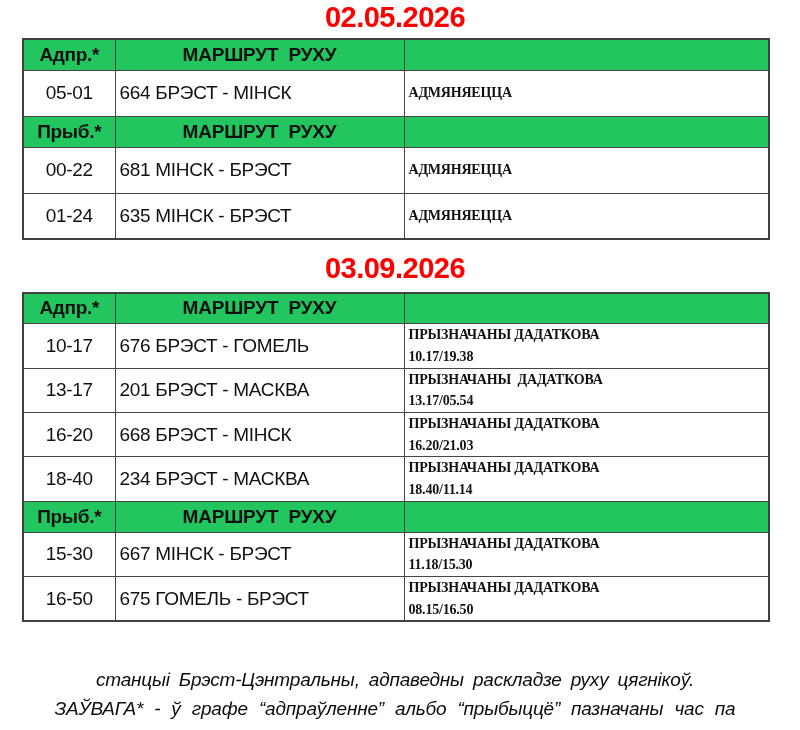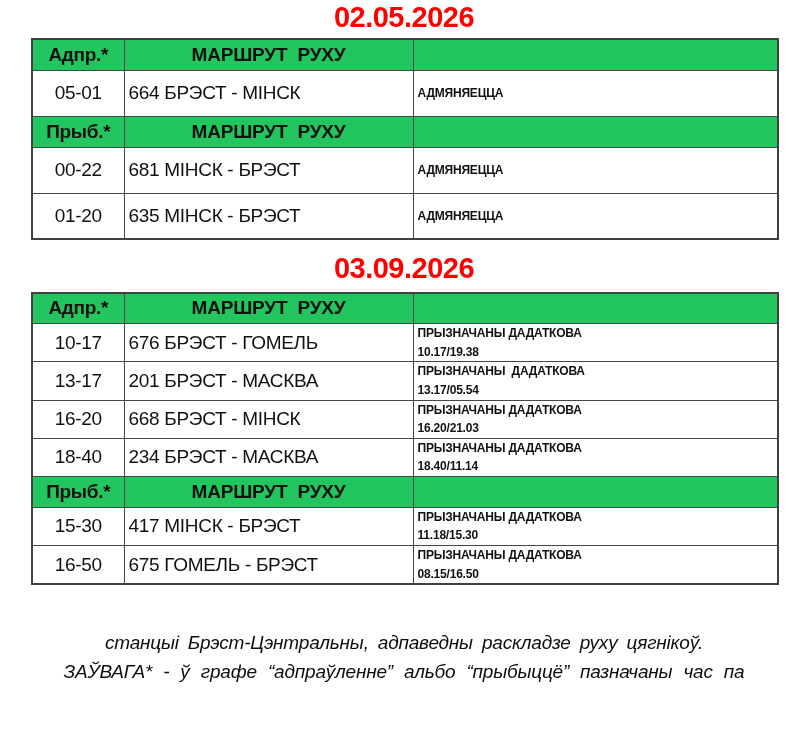--- a/index.html
+++ b/index.html
@@ -9,21 +9,21 @@
     width: 800px;
     height: 730px;
     background: #ffffff;
     font-family: "Liberation Sans", "DejaVu Sans", sans-serif;
     color: #111111;
     overflow: hidden;
   }
   .sheet {
     width: 800px;
     height: 730px;
-    padding: 2px 23px 0 31px;
+    padding: 2px 23px 0 22px;
   }
   .date-title {
     width: 746px;
     text-align: center;
     color: #FF0000;
     font-weight: bold;
     font-size: 29px;
     line-height: 1.08;
     letter-spacing: -0.5px;
     margin: 0 0 5px 0;
@@ -61,23 +61,24 @@
     letter-spacing: -0.3px;
   }
   td.route {
     font-size: 19px;
     padding-left: 9px;
     letter-spacing: -0.3px;
     white-space: pre;
   }
   td.note {
     font-weight: bold;
-    font-size: 12px;
+    font-size: 14px;
     padding-left: 9px;
     letter-spacing: -0.2px;
+    font-family: Liberation Serif, serif;
   }
   td.note .nline {
     line-height: 1.55;
     white-space: pre;
   }
   .footnote {
     width: 746px;
     margin-top: 44px;
     text-align: center;
     font-style: italic;
@@ -118,21 +119,21 @@
       <td class="time-h">Прыб.*</td>
       <td class="route-h">МАРШРУТ  РУХУ</td>
       <td></td>
     </tr>
     <tr class="data">
       <td class="time">00-22</td>
       <td class="route">681 МІНСК - БРЭСТ</td>
       <td class="note">АДМЯНЯЕЦЦА</td>
     </tr>
     <tr class="data">
-      <td class="time">01-20</td>
+      <td class="time">01-24</td>
       <td class="route">635 МІНСК - БРЭСТ</td>
       <td class="note">АДМЯНЯЕЦЦА</td>
     </tr>
   </tbody>
     </table>
 
   <div class="date-title second">03.09.2026</div>
 
   <table class="schedule t2">
     <colgroup>
@@ -178,21 +179,21 @@
         <div class="nline">18.40/11.14</div>
       </td>
     </tr>
     <tr class="hdr">
       <td class="time-h">Прыб.*</td>
       <td class="route-h">МАРШРУТ  РУХУ</td>
       <td></td>
     </tr>
     <tr class="data">
       <td class="time">15-30</td>
-      <td class="route">417 МІНСК - БРЭСТ</td>
+      <td class="route">667 МІНСК - БРЭСТ</td>
       <td class="note">
         <div class="nline">ПРЫЗНАЧАНЫ ДАДАТКОВА</div>
         <div class="nline">11.18/15.30</div>
       </td>
     </tr>
     <tr class="data">
       <td class="time">16-50</td>
       <td class="route">675 ГОМЕЛЬ - БРЭСТ</td>
       <td class="note">
         <div class="nline">ПРЫЗНАЧАНЫ ДАДАТКОВА</div>

